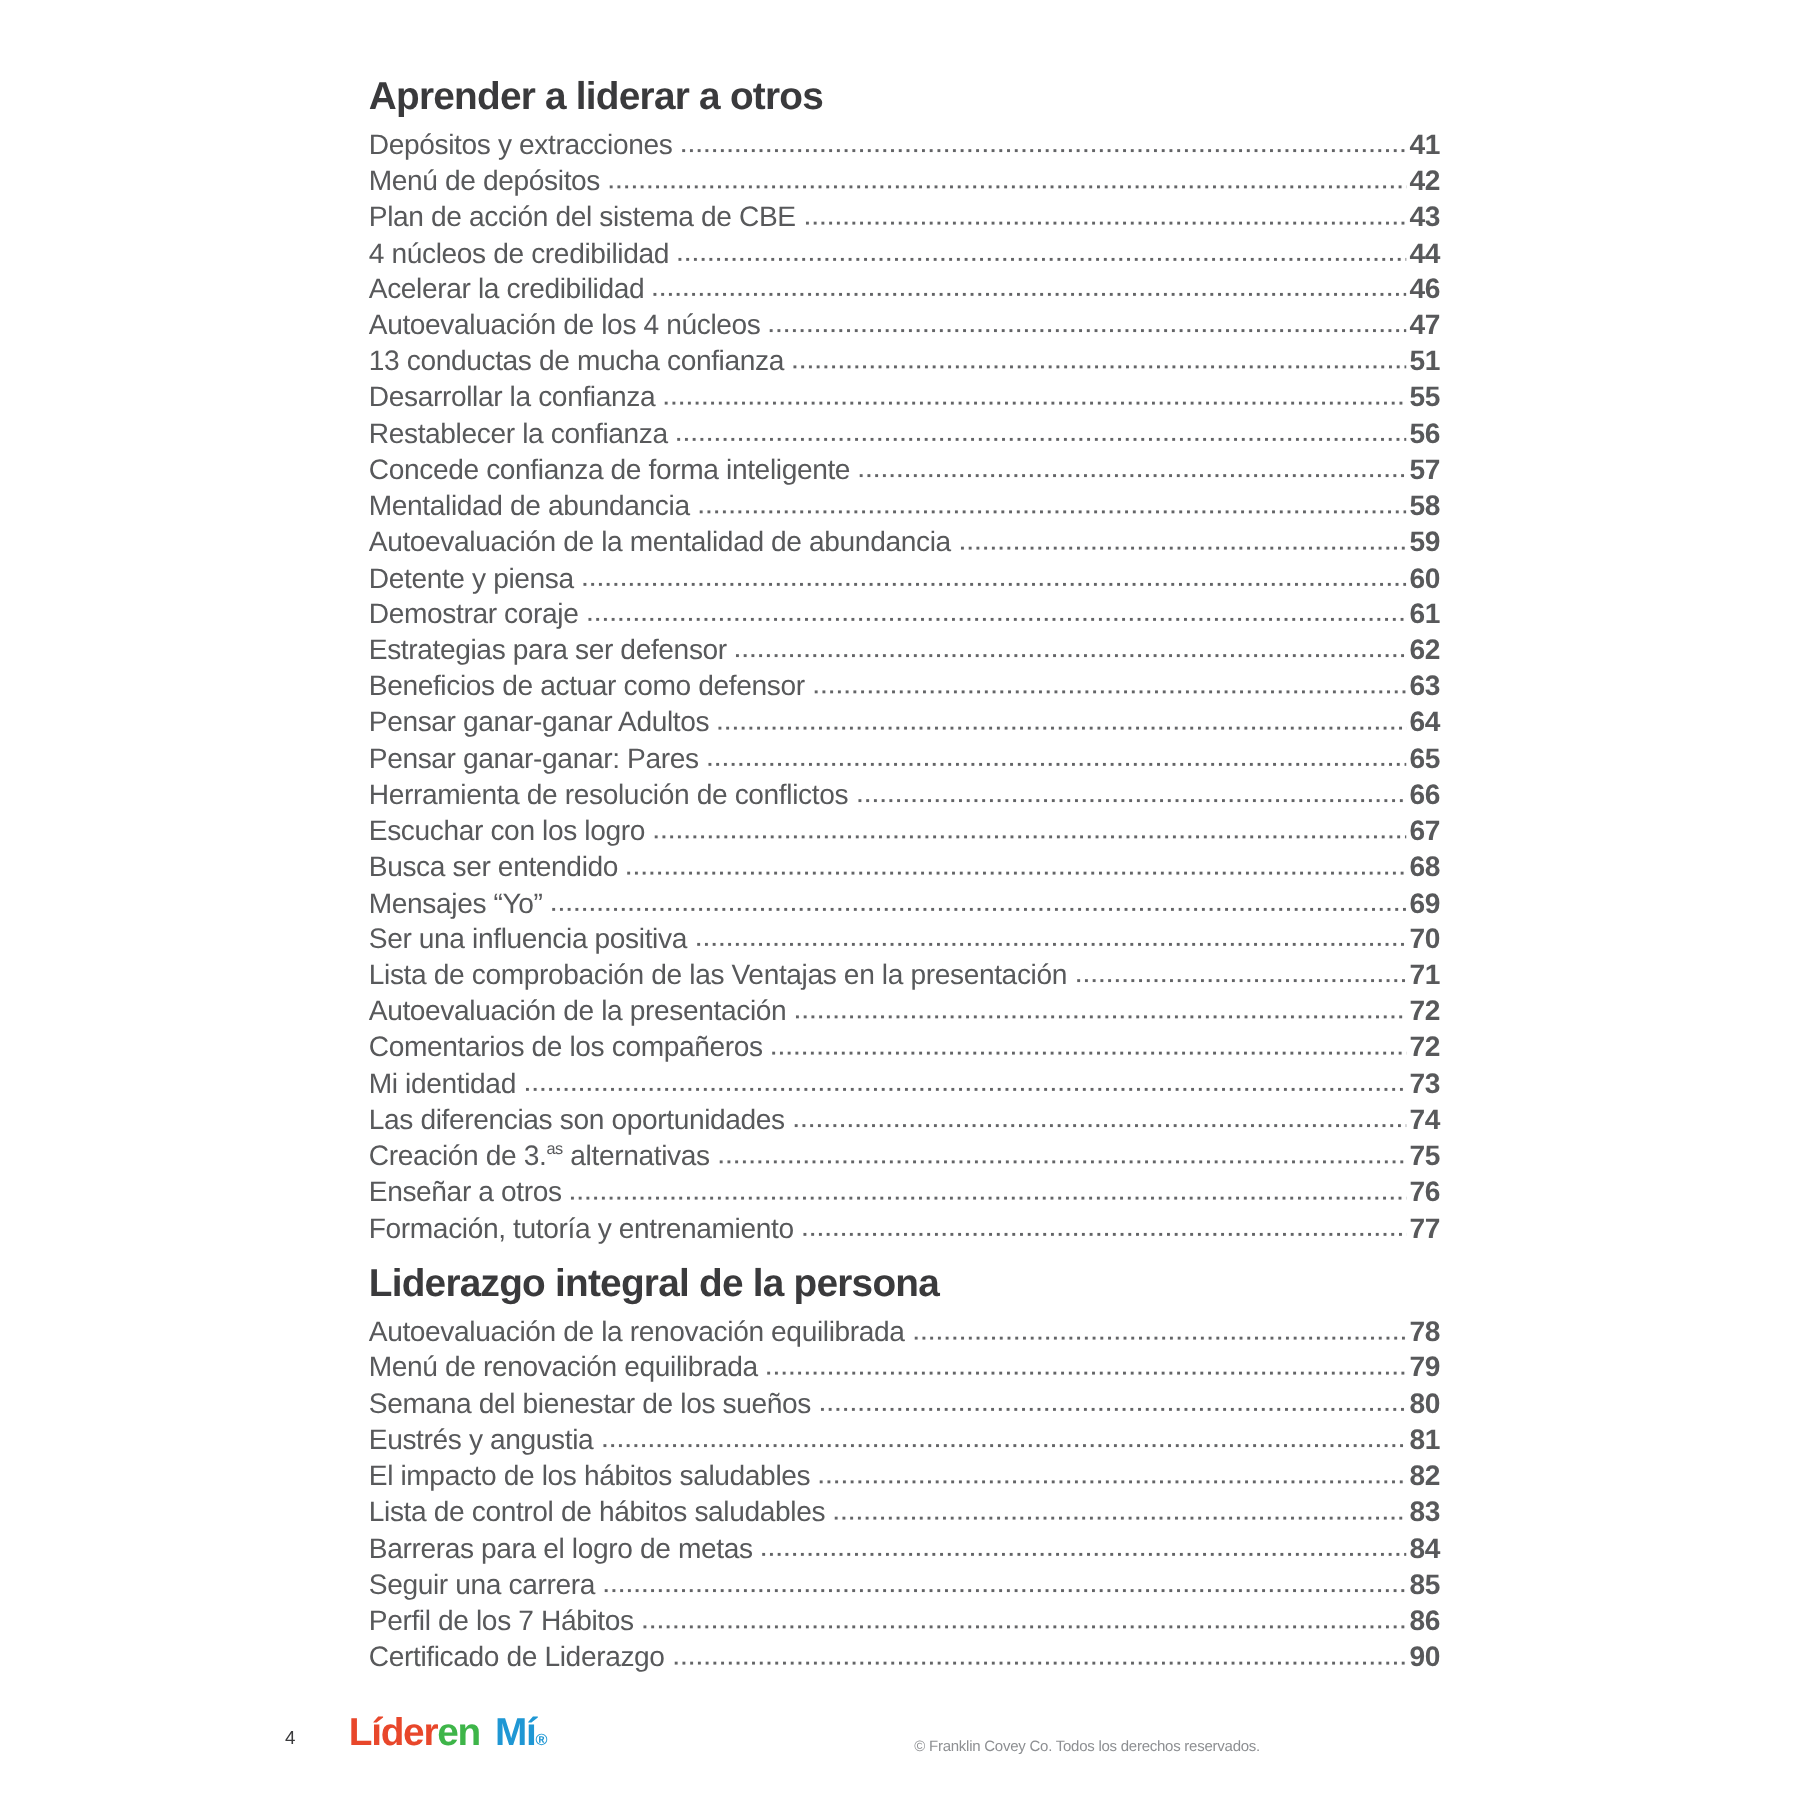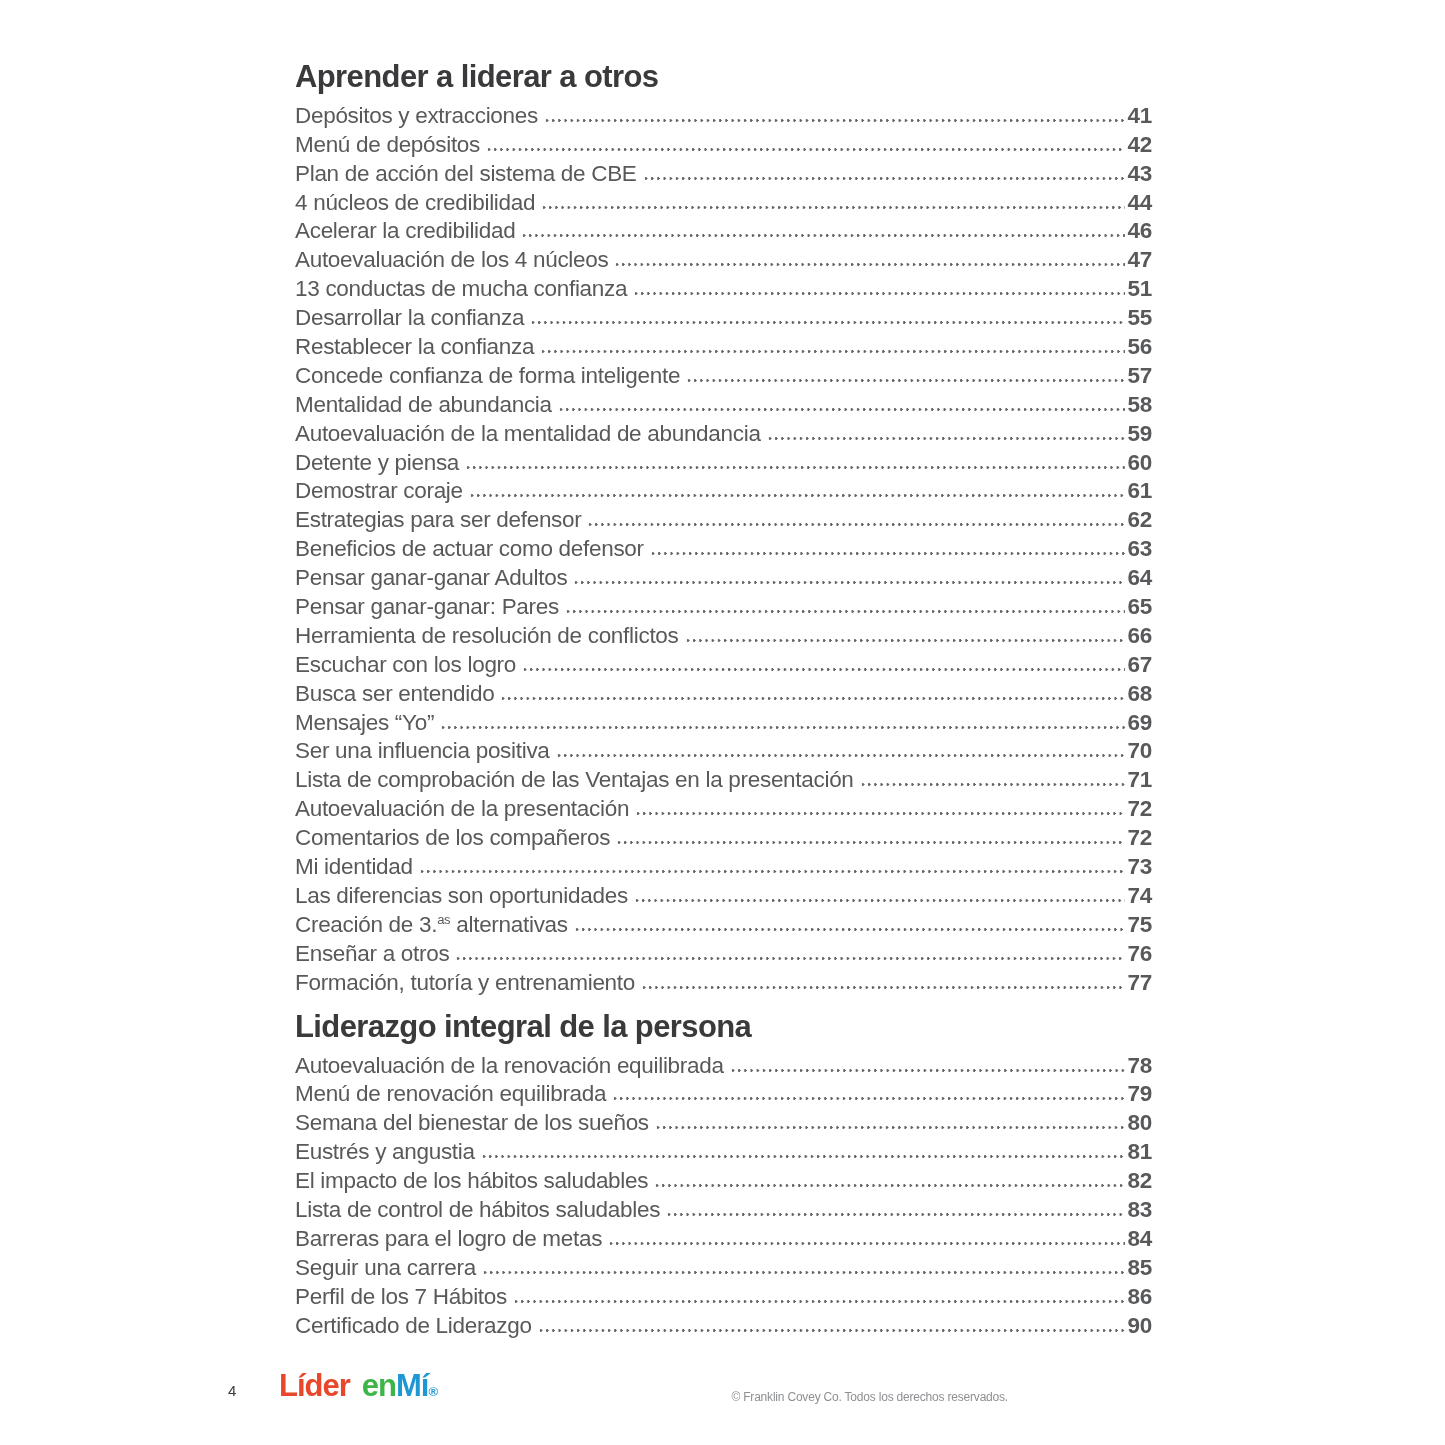--- a/index.html
+++ b/index.html
@@ -77,22 +77,22 @@
   .logo {
     position: absolute;
     left: 279px;
     top: 3px;
     font-size: 31px;
     font-weight: 700;
     letter-spacing: -1px;
     white-space: nowrap;
   }
   .logo-red   { color: var(--logo-red,   #e8472b); }
-  .logo-green { color: var(--logo-green, #3eb549); margin-left: 12px; }
-  .logo-blue  { color: var(--logo-blue,  #1f97d4); }
+  .logo-green { color: var(--logo-green, #3eb549); }
+  .logo-blue  { color: var(--logo-blue,  #1f97d4); margin-left: 12px; }
   .logo-mark {
     font-size: 13px;
     font-weight: 700;
     letter-spacing: 0;
     color: var(--logo-blue, #1f97d4);
   }
   .copyright {
     position: absolute;
     right: 262px;
     top: 25px;

